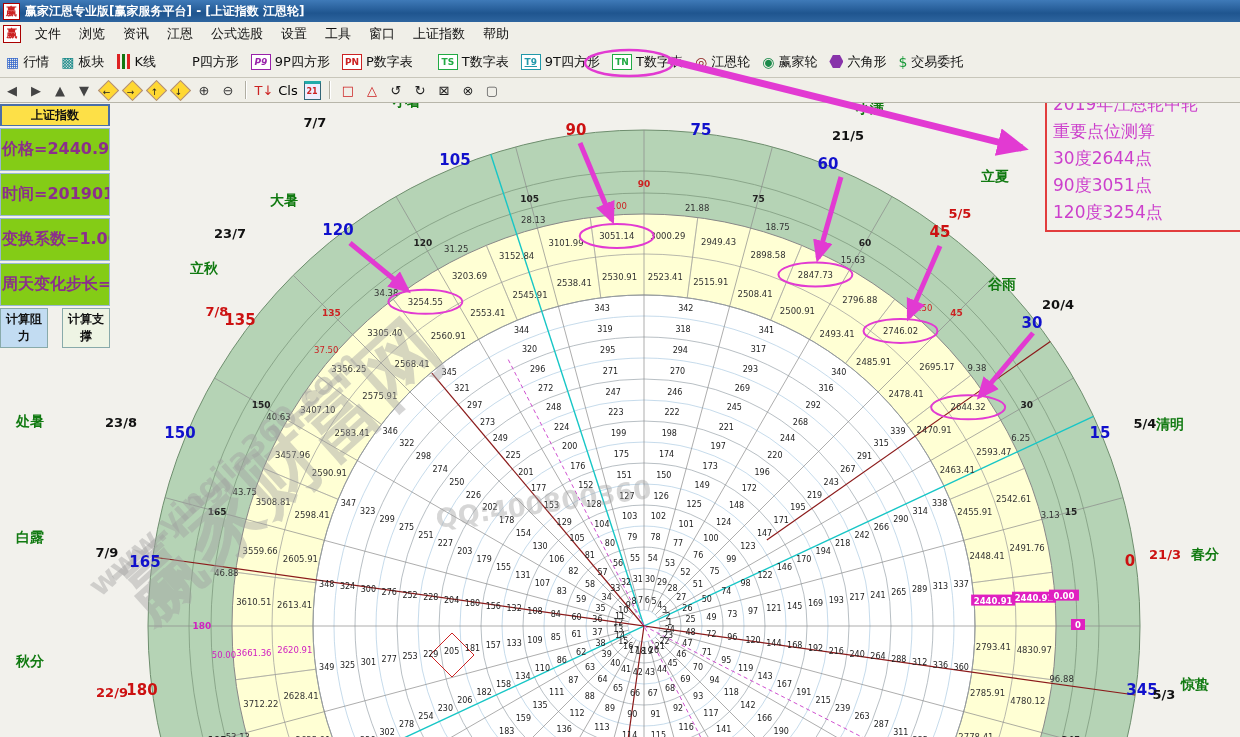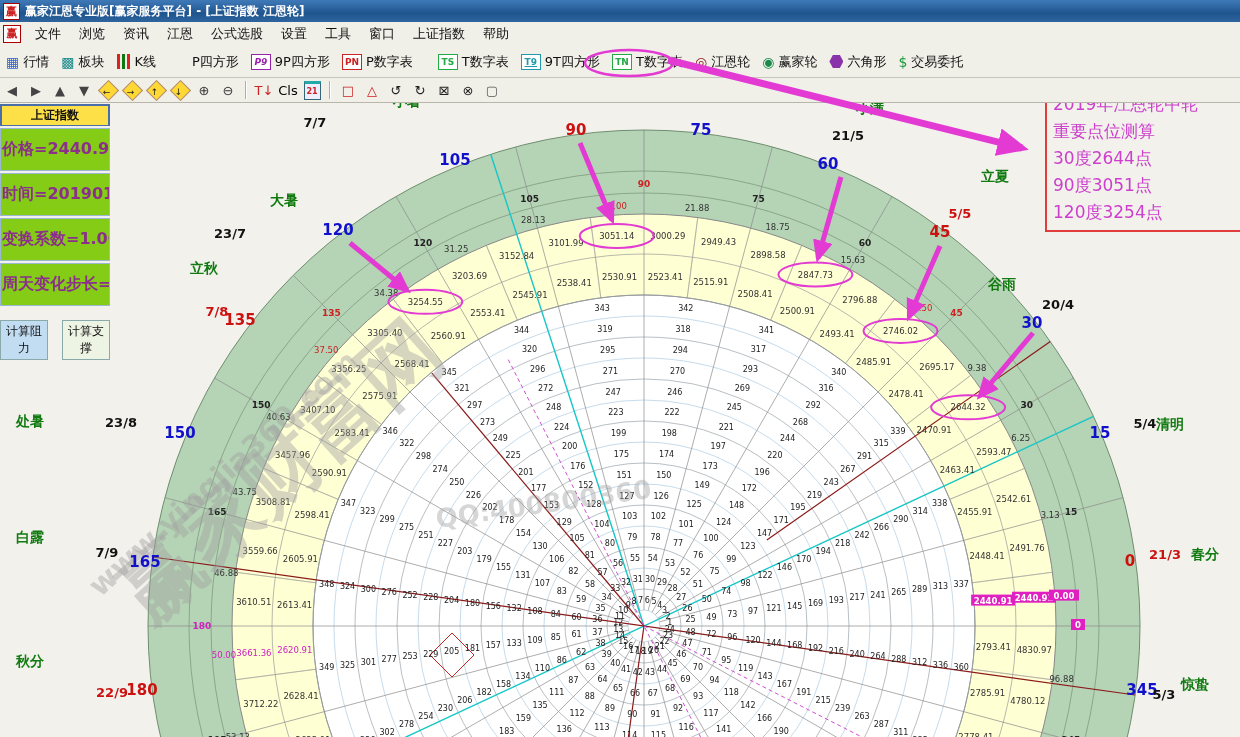--- a/index.html
+++ b/index.html
@@ -34,21 +34,21 @@
     transform:rotate(45deg);text-align:center;}
   .dia>span{display:inline-block;transform:rotate(-45deg);font-size:9px;line-height:13px;color:#222;}
   .cal{display:inline-block;width:15px;height:15px;border:1px solid #367;background:#eef;
     font-size:8px;line-height:15px;text-align:center;color:#c22;font-weight:bold;border-top:3px solid #2aa;}
   
   .panel{position:absolute;left:0;top:104px;width:110px;z-index:25;font-size:12px;}
   .panel-title{background:#fde047;border:2px solid #4a6ea8;border-bottom:1px solid #4a6ea8;
     text-align:center;font-weight:bold;color:#111;padding:1px 0;}
   .panel-row{background:#84cc16;color:#8b2f8b;font-weight:bold;padding:10px 1px;margin-top:2px;
     white-space:nowrap;overflow:hidden;border:1px solid #9ab8d4;font-size:16px;}
-  .panel-btns{display:flex;margin-top:14px;gap:14px;}
+  .panel-btns{display:flex;margin-top:2px;gap:14px;font-weight:bold;}
   .panel-btn{flex:1;text-align:center;padding:2px 0;border:1px solid #8aa;cursor:default;font-size:12px;}
   .panel-btn.b0{background:#c2dcf2;color:#111;}
   .panel-btn.b1{background:#eef4e4;color:#111;}
   
   .ann-box{position:absolute;left:1045px;top:85px;width:188px;z-index:28;
     border:2px solid #e23d3d;padding:4px 6px;color:#cc3fcc;font-size:17px;line-height:27px;
     background:rgba(242,241,236,0.55);}
   
   #wheel{position:absolute;left:0;top:0;z-index:1;}
   #overlay{position:absolute;left:0;top:0;z-index:40;pointer-events:none;}

